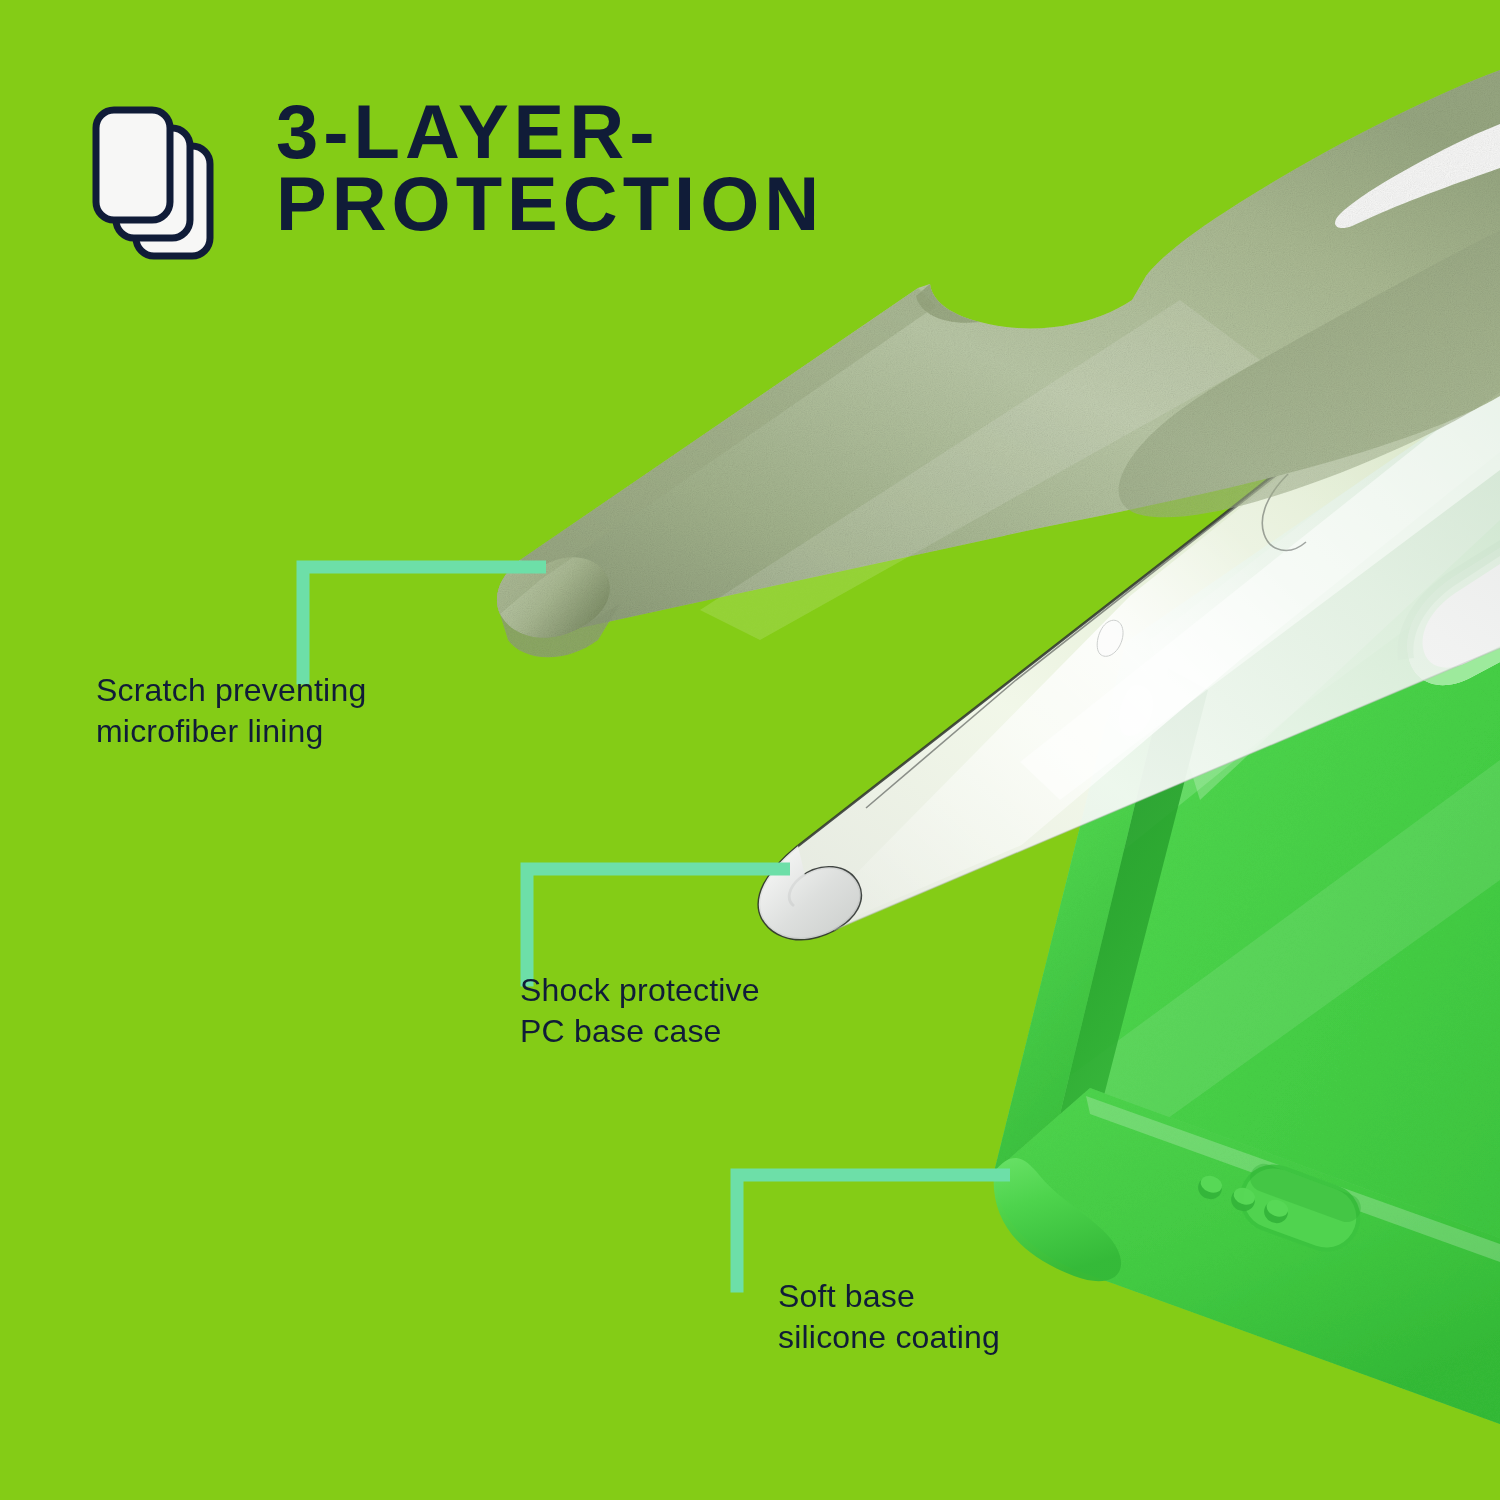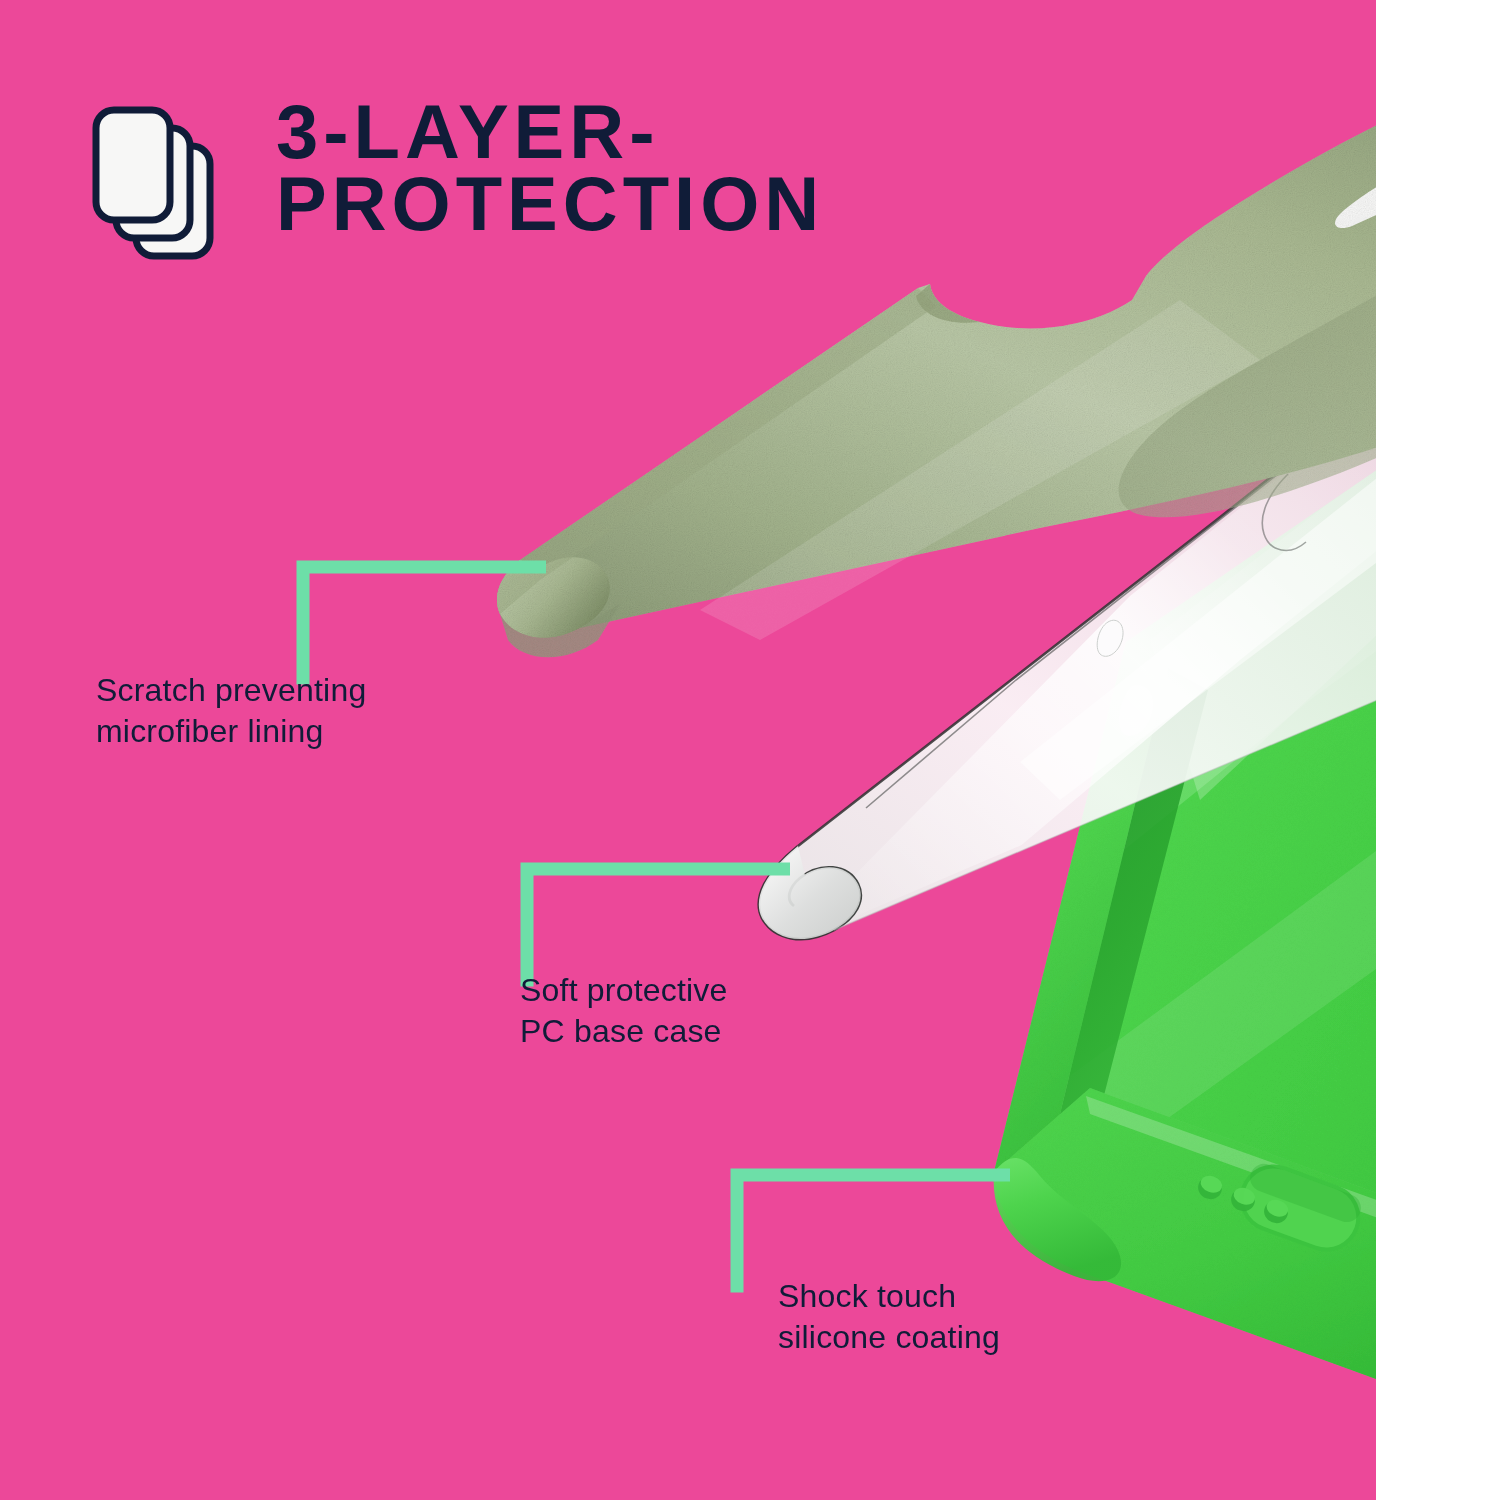--- a/index.html
+++ b/index.html
@@ -3,23 +3,23 @@
 <meta charset="utf-8">
 <title>3-Layer-Protection</title>
 <style>
   html, body {
     margin: 0;
     padding: 0;
     background: #ffffff;
   }
   #stage {
     position: relative;
-    width: 1376px;
+    width: 1500px;
     height: 1500px;
-    background: #ec4899;
+    background: #84cc16;
     overflow: hidden;
     font-family: "Liberation Sans", "DejaVu Sans", sans-serif;
   }
 
   
   #header {
     position: absolute;
     left: 88px;
     top: 96px;
     display: flex;
@@ -372,25 +372,25 @@
       <path d="M246,7 L7,7 L7,118" fill="none" stroke="#6ddfa8" stroke-width="13" stroke-linecap="square" stroke-linejoin="miter"></path>
     </svg>
     <div class="caption">Scratch preventing
 microfiber lining</div>
   </div>
 
   <div class="callout" id="callout-pc">
     <svg class="leader" width="270" height="130" viewBox="0 0 270 130">
       <path d="M266,7 L7,7 L7,118" fill="none" stroke="#6ddfa8" stroke-width="13" stroke-linecap="square" stroke-linejoin="miter"></path>
     </svg>
-    <div class="caption">Soft protective
+    <div class="caption">Shock protective
 PC base case</div>
   </div>
 
   <div class="callout" id="callout-silicone">
     <svg class="leader" width="280" height="130" viewBox="0 0 280 130">
       <path d="M276,7 L7,7 L7,118" fill="none" stroke="#6ddfa8" stroke-width="13" stroke-linecap="square" stroke-linejoin="miter"></path>
     </svg>
-    <div class="caption">Shock touch
+    <div class="caption">Soft base
 silicone coating</div>
   </div>
 
 </div>
 
 </body></html>

